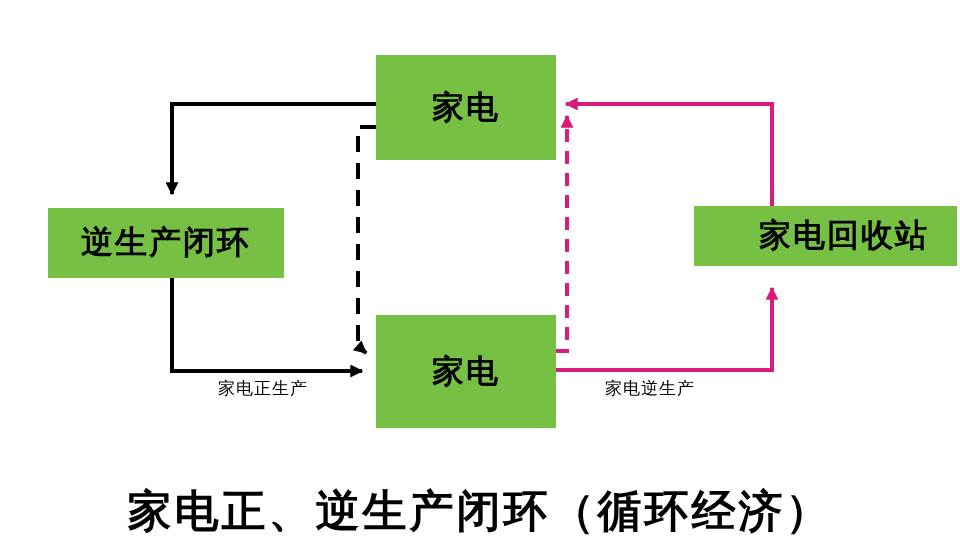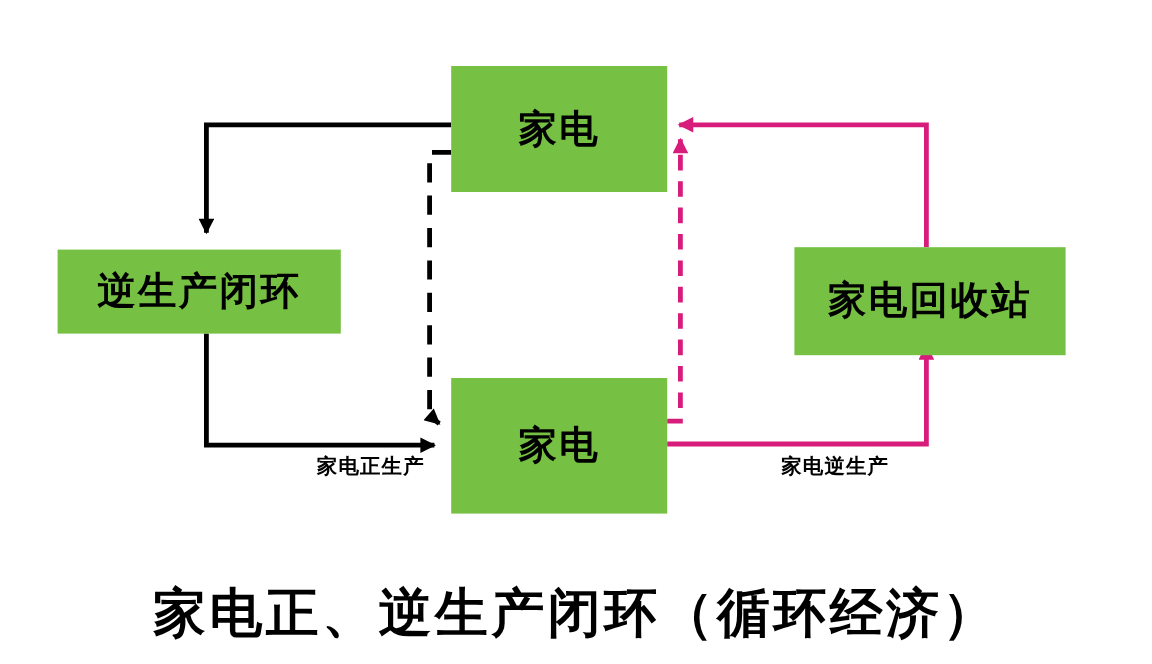--- a/index.html
+++ b/index.html
@@ -40,32 +40,31 @@
     flex-direction: column;
     align-items: center;
     justify-content: center;
     text-align: center;
     font-size: 32px;
     line-height: 1.35;
     letter-spacing: 2px;
   }
   .node-recycler  { left: 376px; top: 55px;  width: 180px; height: 105px; }
   .node-producer  { left: 48px;  top: 208px; width: 236px; height: 70px;  }
-  .node-collector { left: 662px; top: 206px; width: 226px; height: 90px;  }
+  .node-collector { left: 694px; top: 206px; width: 226px; height: 60px; padding-left: 37px;  }
   .node-consumer  { left: 376px; top: 315px; width: 180px; height: 113px; }
 
   .edge-label {
     position: absolute;
     color: #000000;
-    font-weight: bold;
+    font-weight: normal;
     font-size: 17px;
     letter-spacing: 1px;
     white-space: nowrap;
     transform: translateX(-50%);
-    margin-left: 46px;
   }
   .edge-label-forward { left: 263px; top: 377px; }
   .edge-label-reverse { left: 650px; top: 377px; text-align: right; }
 
   .diagram-title {
     position: absolute;
     left: 0; right: 0;
     top: 482px;
     text-align: center;
     color: #000000;

